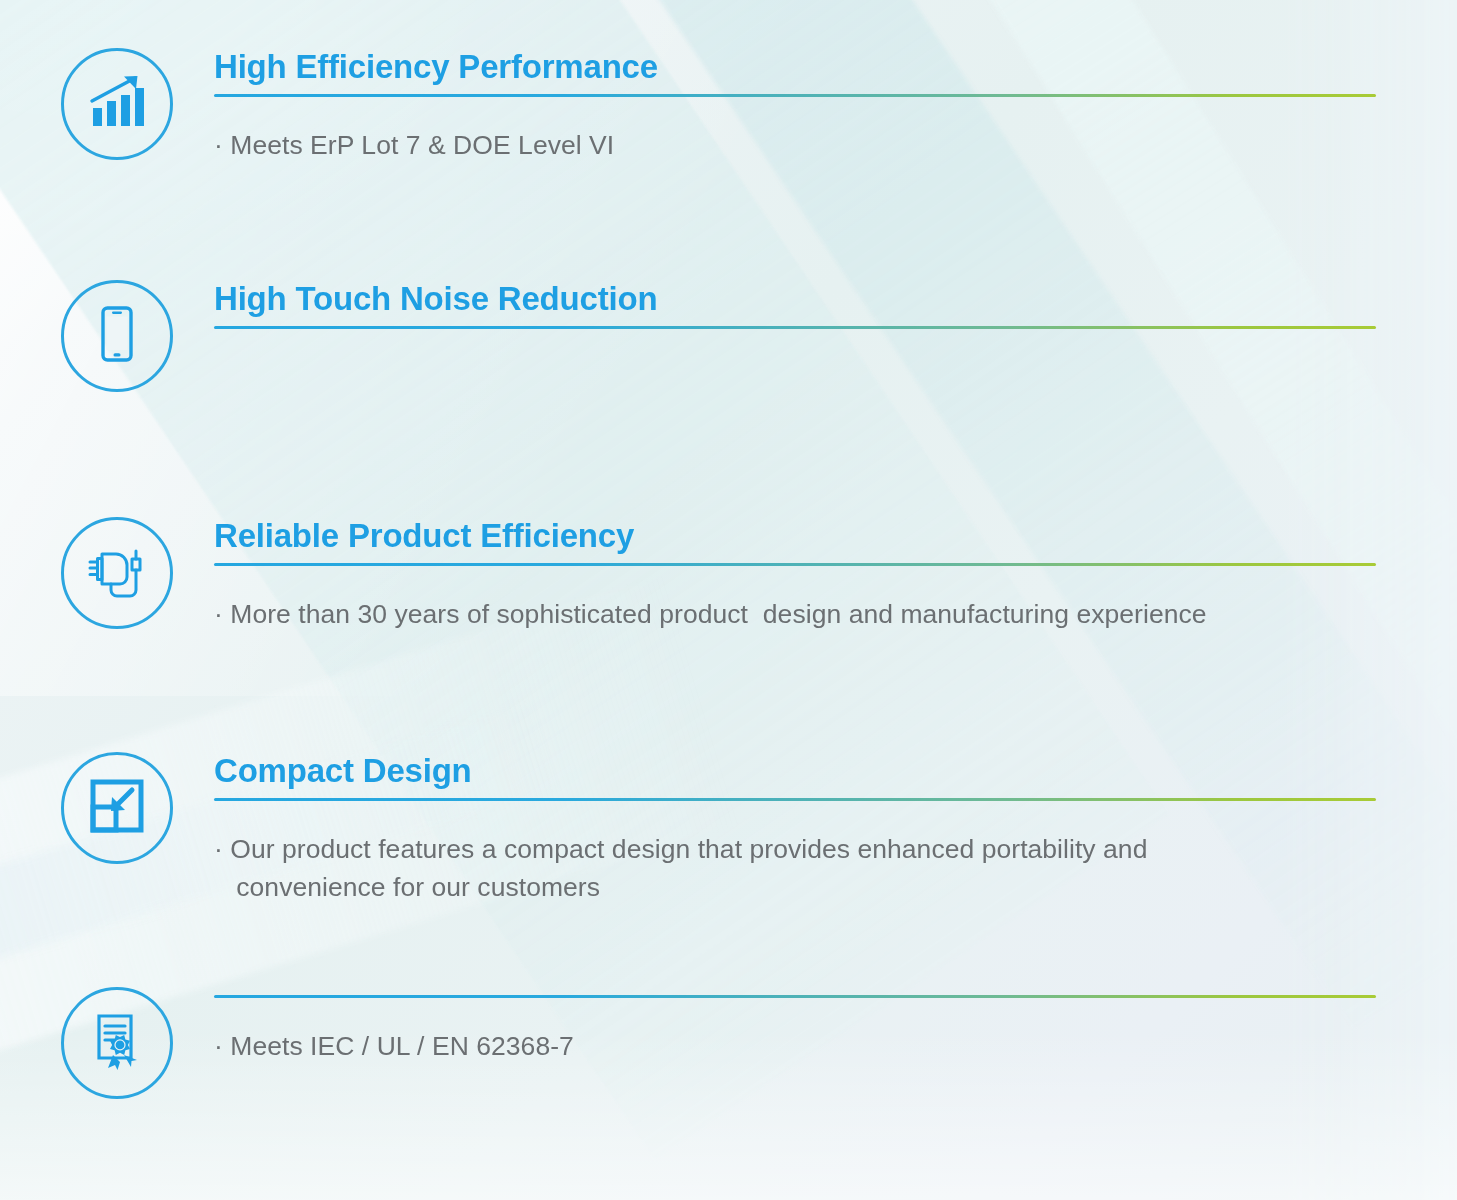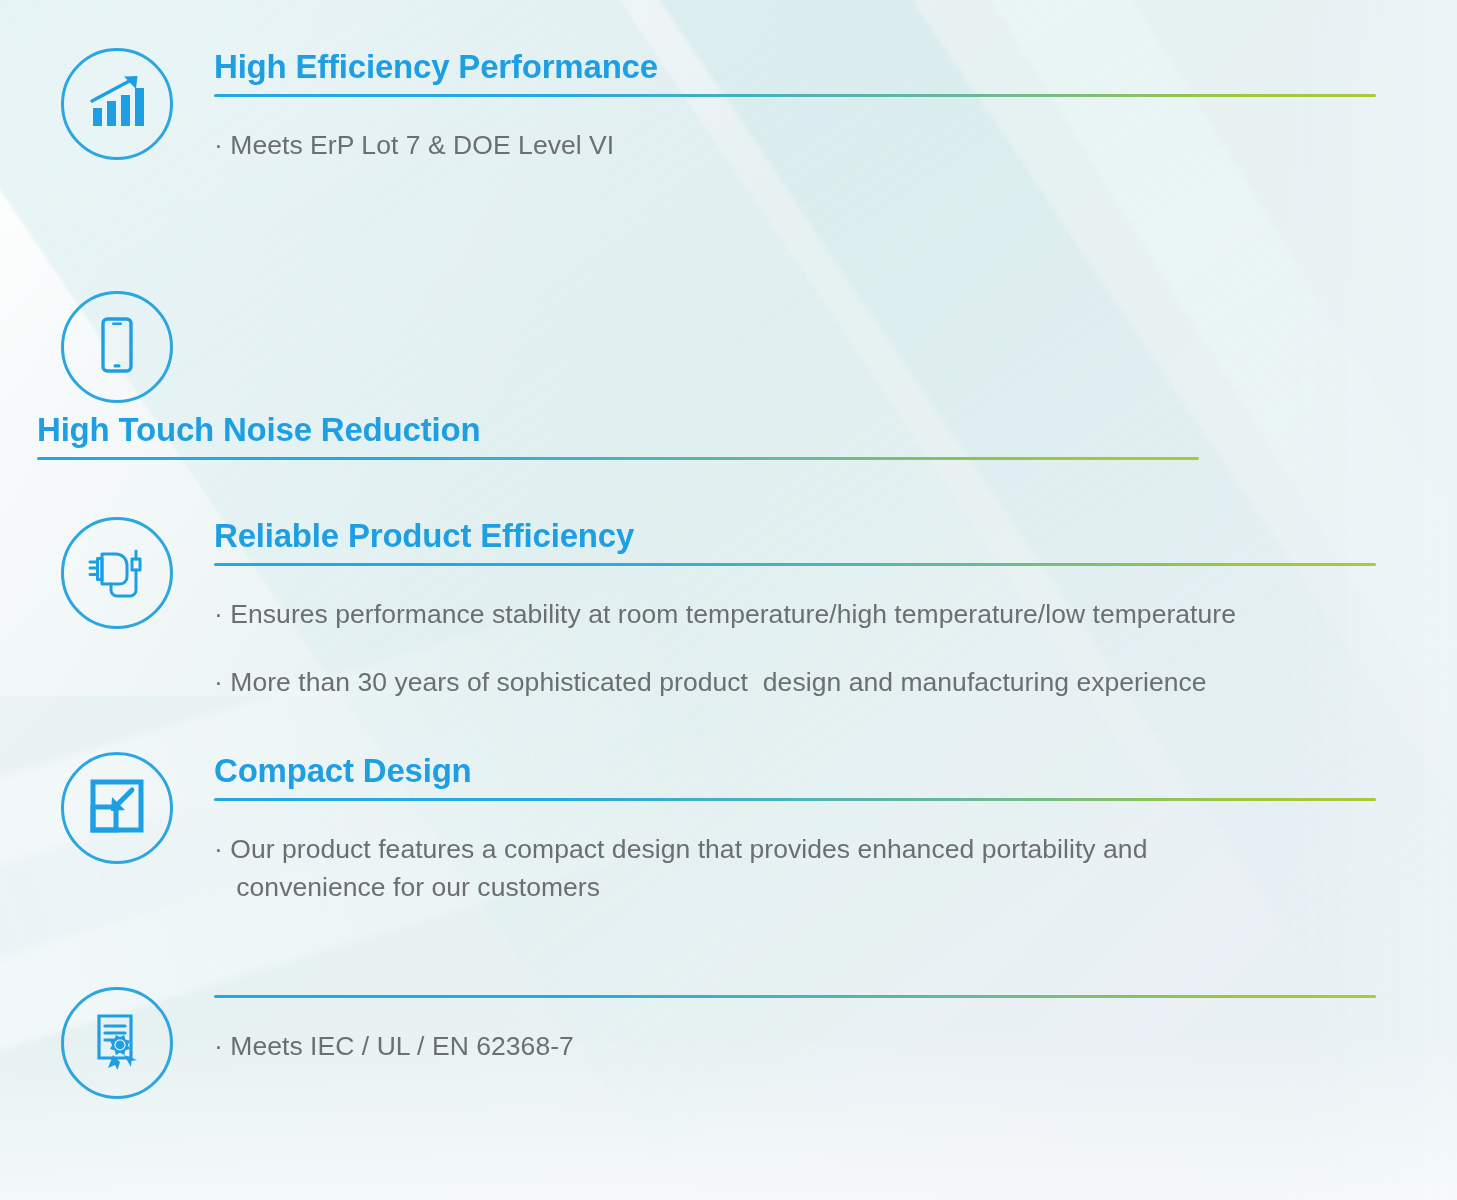--- a/index.html
+++ b/index.html
@@ -203,21 +203,21 @@
     font-size: 26.5px;
     color: #6b6f72;
     line-height: 1.42;
     white-space: pre-wrap;
     letter-spacing: 0.05px;
     margin-top: 30px;
   }
 
   
   .f0 { top: 44px; }
-  .f1 { top: 287px; flex-direction: column; }
+  .f1 { top: 276px; }
   .f2 { top: 513px; }
   .f3 { top: 748px; }
   .f4 { top: 983px; }
 </style>
 </head>
 <body>
 
 <div class="bg-root">
   <div class="bg-wash-a"></div>
   <div class="bg-tl-glow"></div>
@@ -291,21 +291,20 @@
               <path d="M53 14 V22"></path>
             </g>
           </svg>
         </span>
       </div>
     </div>
     <div class="feature-body">
       <div class="feature-title">Reliable Product Efficiency</div>
       <div class="divider"></div>
       <div class="bullets">
-        <div class="bullet-line">· Ensures performance stability at room temperature/high temperature/low temperature</div>
         <div class="bullet-line">· More than 30 years of sophisticated product  design and manufacturing experience</div>
       </div>
     </div>
   </div>
 
   <div class="feature f3">
     <div class="icon-wrap">
       <div class="icon-circle">
         <span>
           <svg width="60" height="60" viewBox="0 0 60 60">

